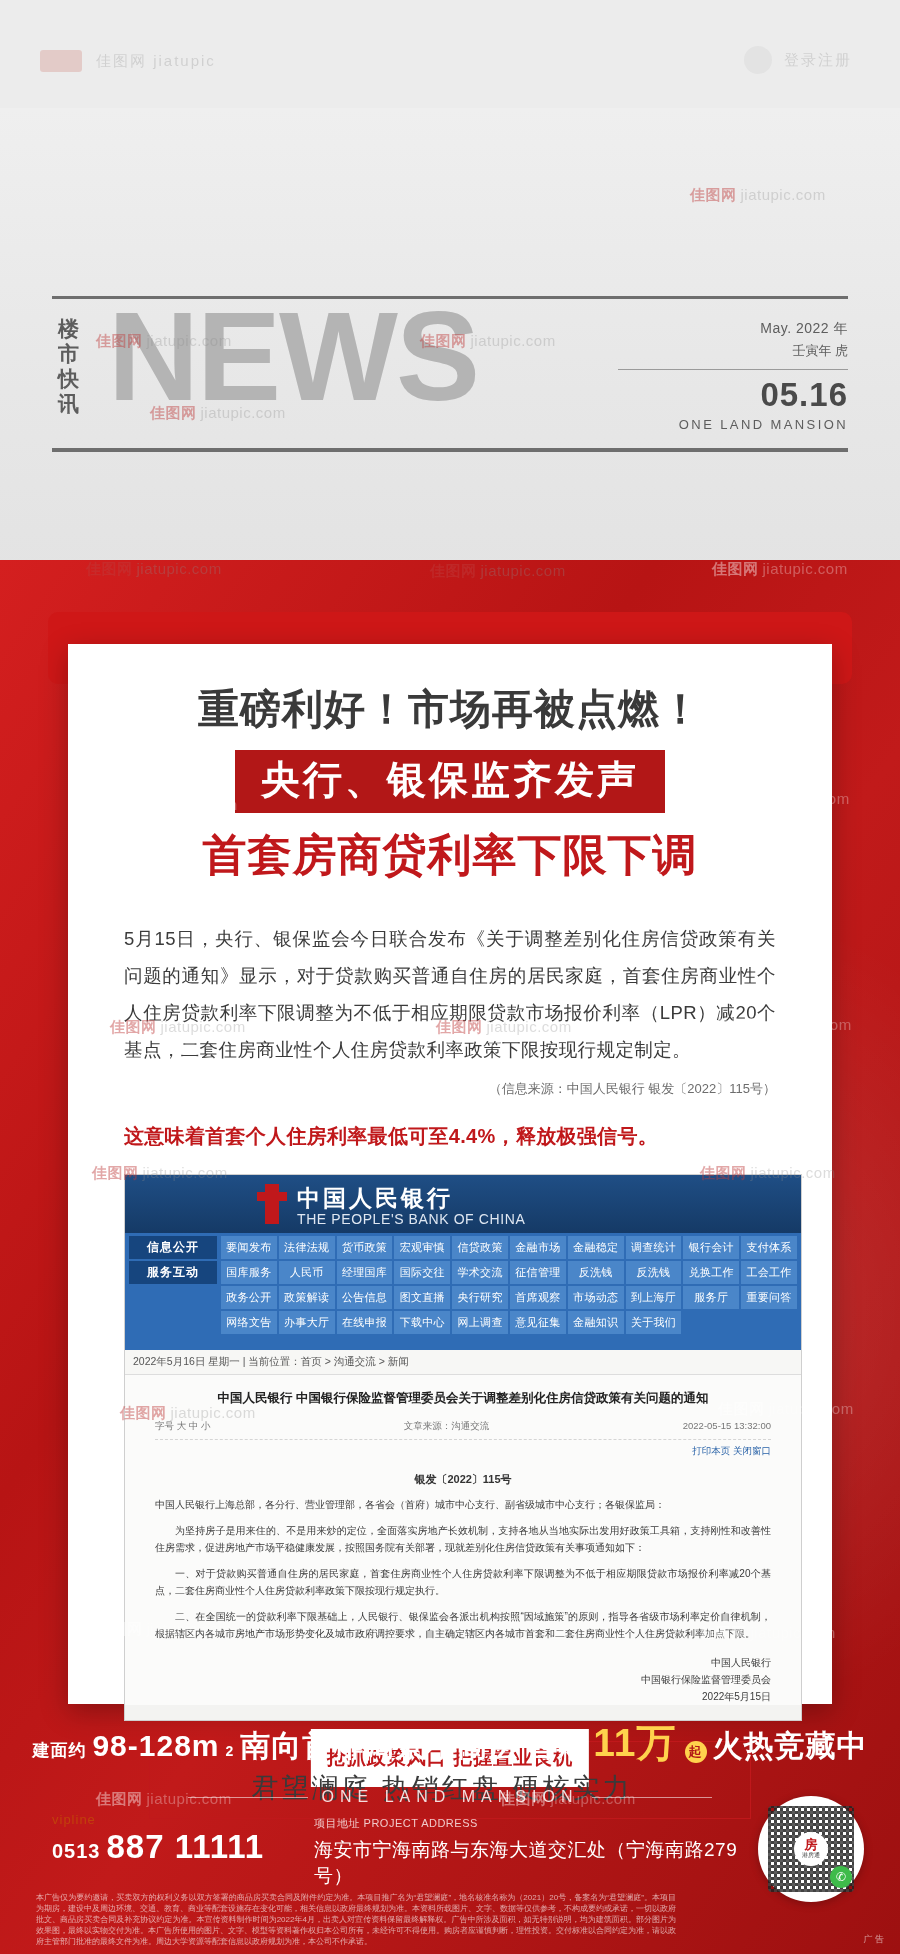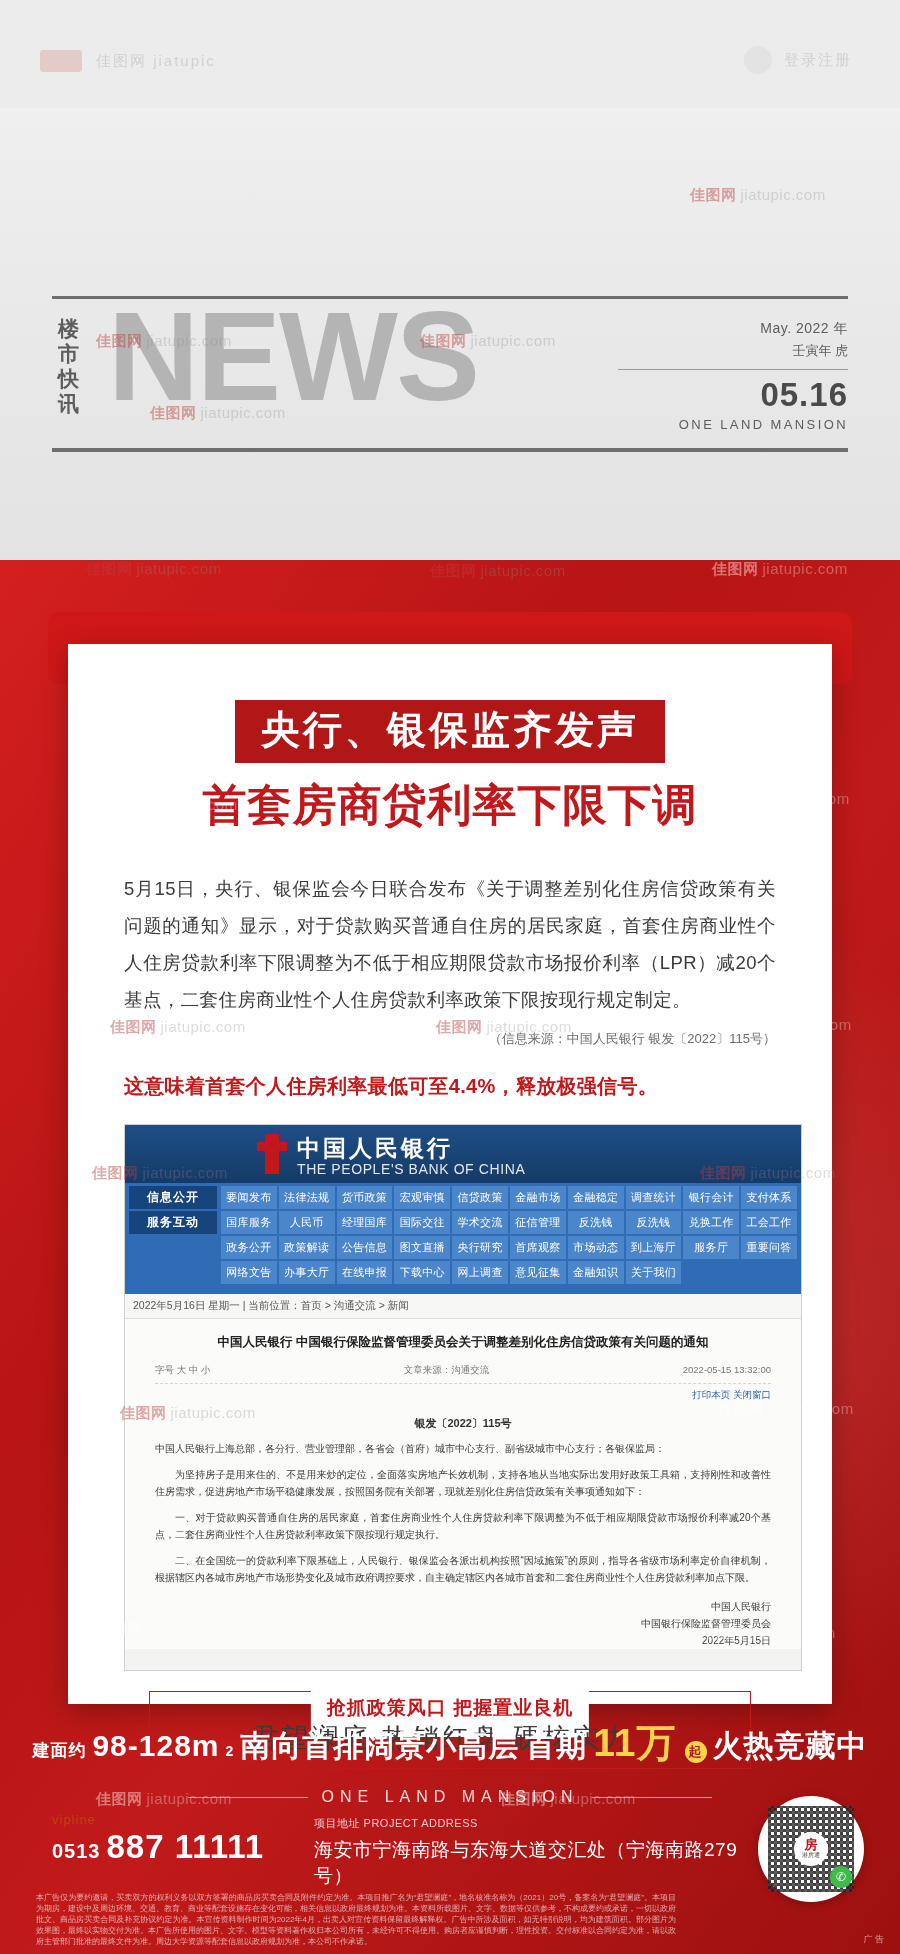--- a/index.html
+++ b/index.html
@@ -133,21 +133,21 @@
   .pbc-emblem:after{
     content:"";position:absolute;left:0;top:8px;width:30px;height:9px;background:#c0181b;
   }
   .pbc-cn{
     position:absolute;left:172px;top:8px;color:#fff;font-size:23px;font-weight:bold;
     letter-spacing:3px;
   }
   .pbc-en{
     position:absolute;left:172px;top:36px;color:#dfe7f2;font-size:14px;letter-spacing:.6px;
   }
-  .shot-navwrap{background:#2f6cb5;padding:3px 0 8px 0;}
+  .shot-navwrap{background:#2f6cb5;padding:3px 0 14px 0;}
   .shot-navrow{display:flex;align-items:stretch;padding:0 4px 0 4px;margin-bottom:2px;}
   .nav-left{
     width:88px;background:#16457e;color:#fff;font-size:12px;font-weight:bold;
     display:flex;align-items:center;justify-content:center;letter-spacing:1px;
     margin-right:4px;
   }
   .nav-cells{display:flex;flex:1;gap:2px;}
   .nav-cell{
     flex:1;background:#4a86c9;color:#ffffff;font-size:11px;
     text-align:center;padding:4px 0;letter-spacing:.3px;
@@ -293,20 +293,21 @@
       <div class="hr-en">ONE LAND MANSION</div>
     </div>
   </div>
 
   <div class="red-body"></div>
 
   <div class="card-shadow"></div>
 
   <div class="card">
     <div class="card-inner">
+      <div class="head1">重磅利好！市场再被点燃！</div>
       <div class="head2-wrap">
         <div class="head2">央行、银保监齐发声</div>
       </div>
       <div class="head3">首套房商贷利率下限下调</div>
 
       <div class="para">5月15日，央行、银保监会今日联合发布《关于调整差别化住房信贷政策有关问题的通知》显示，对于贷款购买普通自住房的居民家庭，首套住房商业性个人住房贷款利率下限调整为不低于相应期限贷款市场报价利率（LPR）减20个基点，二套住房商业性个人住房贷款利率政策下限按现行规定制定。</div>
       <div class="source">（信息来源：中国人民银行 银发〔2022〕115号）</div>
       <div class="highlight">这意味着首套个人住房利率最低可至4.4%，释放极强信号。</div>
 
       <div class="shot">

